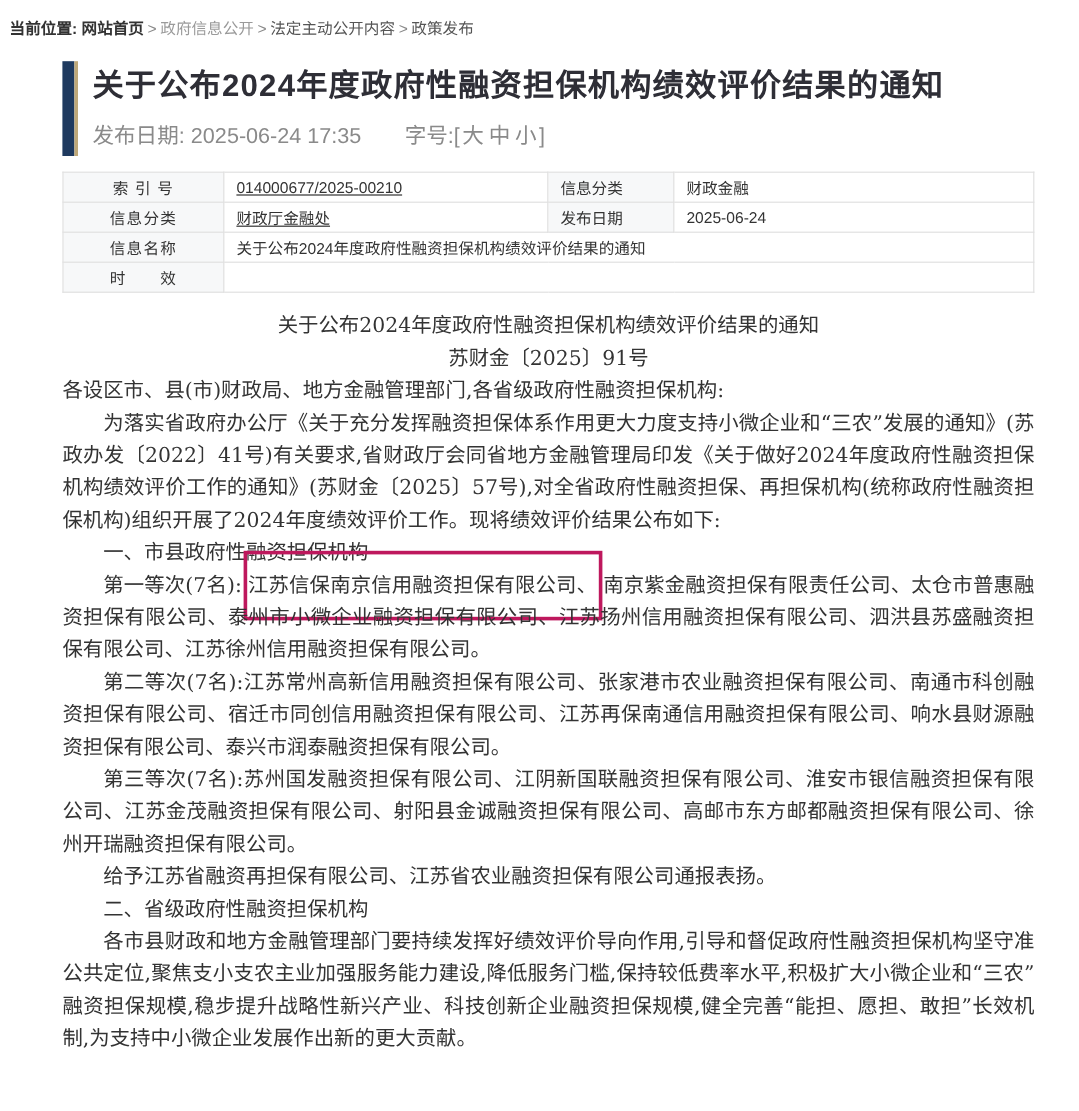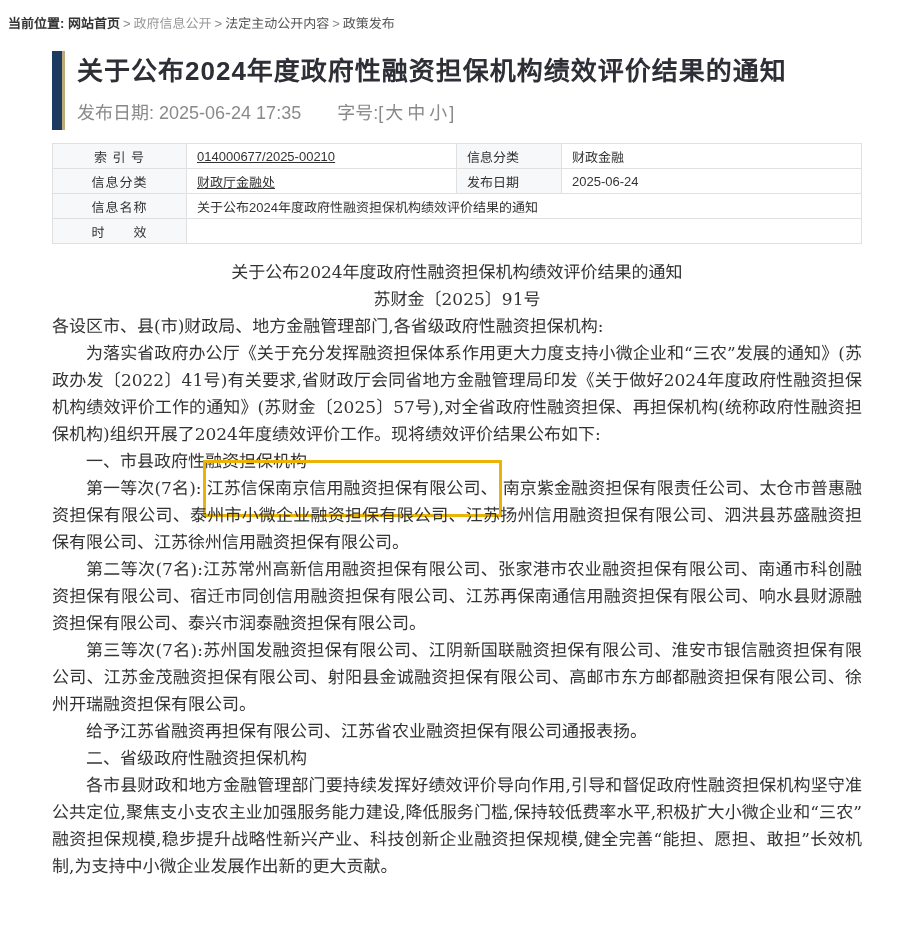--- a/index.html
+++ b/index.html
@@ -81,24 +81,23 @@
     font-family: "DejaVu Serif", "Liberation Serif", serif;
     font-size: 17px;
     color: #333;
     line-height: 27px;
   }
   .doc-title { text-align: center; }
   .doc-number { text-align: center; }
   .para { text-indent: 2em; text-align: justify; }
   .para.no-indent { text-indent: 0; }
   .red-box {
-    border: 3px solid #eab308;
+    border: 3px solid #be185d;
     padding: 16px 1px;
     margin: 0 1px;
-    font-family: Liberation Serif, serif;
   }
 </style>
 </head>
 <body>
 
 <div class="breadcrumb">
   <span class="crumb-prefix">当前位置:</span>
   <span class="crumb-item c0">网站首页</span><span class="crumb-sep">&gt;</span><span class="crumb-item c1">政府信息公开</span><span class="crumb-sep">&gt;</span><span class="crumb-item c2">法定主动公开内容</span><span class="crumb-sep">&gt;</span><span class="crumb-item c3">政策发布</span>
 </div>
 

